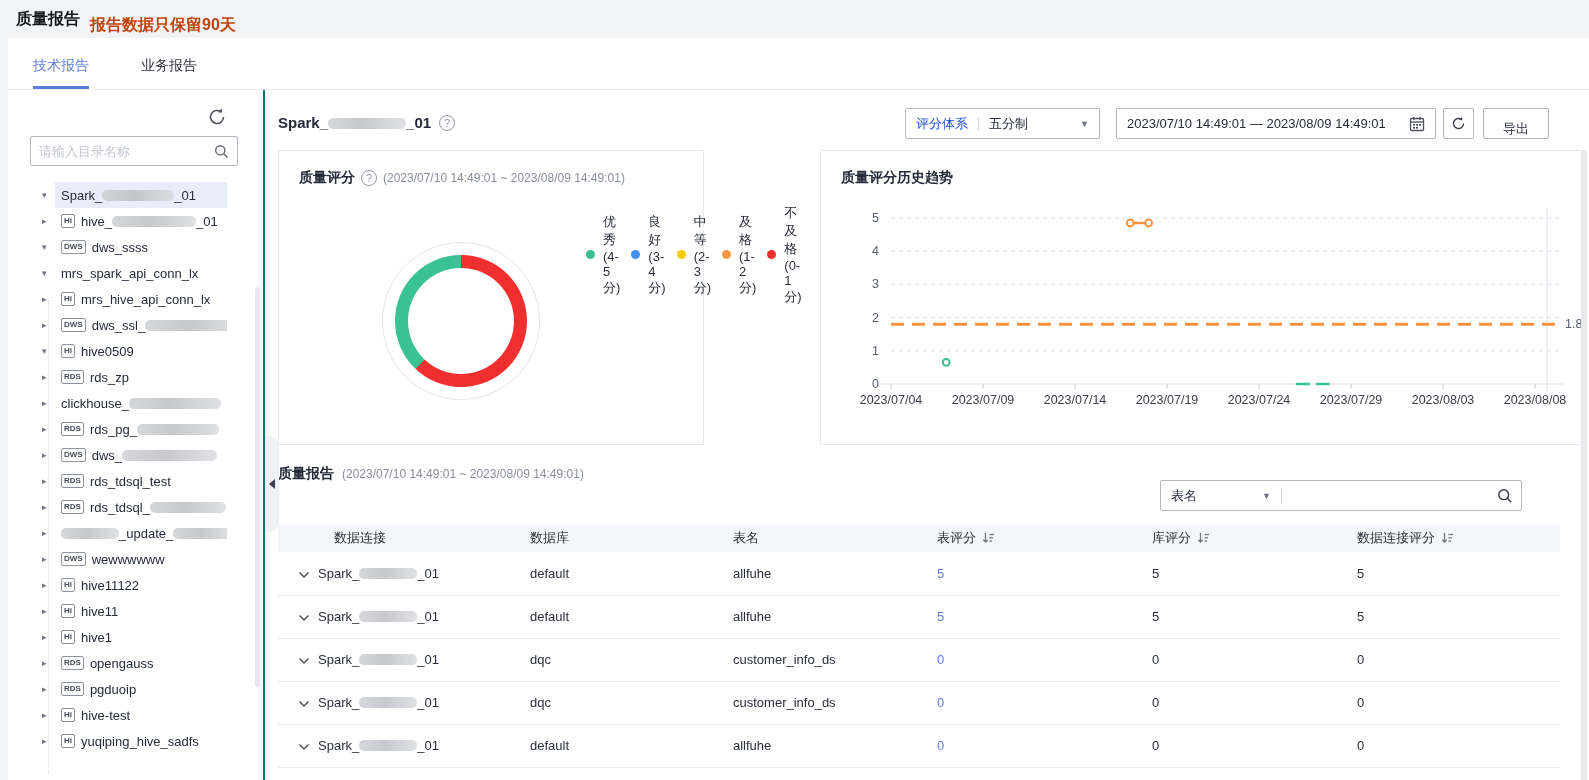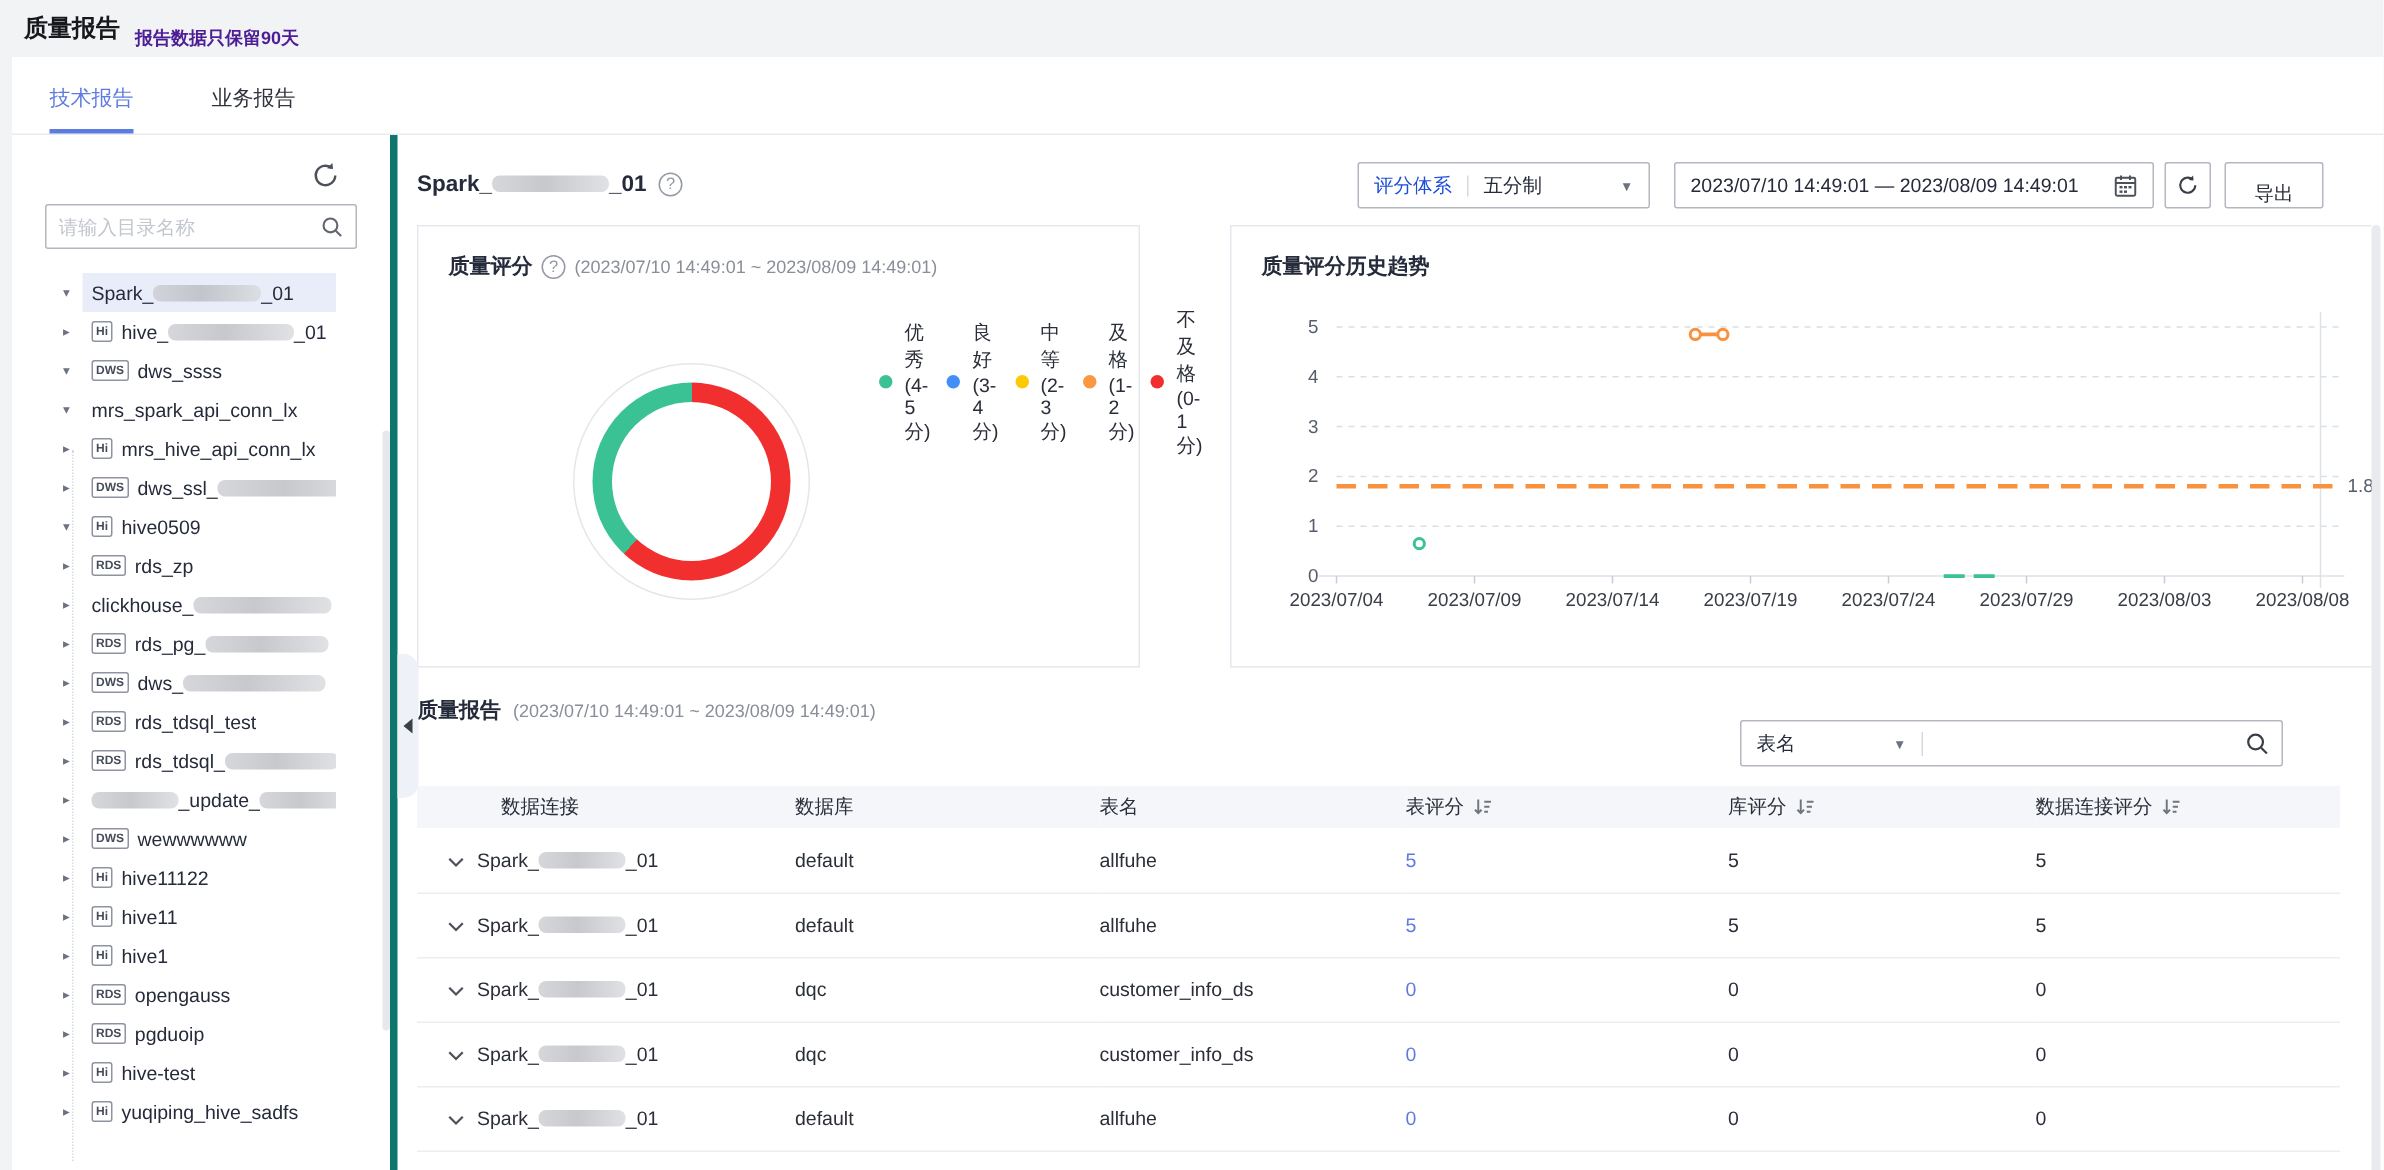--- a/index.html
+++ b/index.html
@@ -7,31 +7,31 @@
   body {
     background:#f2f3f5;
     font-family:"Liberation Sans", sans-serif;
     color:#252b3a;
     overflow:hidden;
     position:relative;
     font-size:13px;
   }
   .page-header { position:absolute; left:16px; top:0; height:38px; display:flex; align-items:center; gap:10px; }
   .page-title { font-size:16px; font-weight:bold; color:#17181c; }
-  .page-subtitle { font-size:12px; color:#4c1d95; font-weight:bold;margin-top:12px; }
+  .page-subtitle { font-size:16px; color:#c2410c; font-weight:bold;margin-top:12px; }
 
   .panel { position:absolute; left:8px; top:38px; width:1581px; height:742px; background:#fff; }
 
   
   .tabbar { height:52px; border-bottom:1px solid #e8eaef; display:flex; align-items:stretch; padding-left:25px; gap:52px; }
   .tab { display:flex; align-items:center; font-size:14px; color:#30333b; cursor:pointer; border-bottom:3px solid transparent; padding-top:8px; }
   .tab.active { color:#5e7ce0; border-bottom-color:#5e7ce0; }
 
   
-  .sidebar { position:absolute; left:0; top:52px; width:257px; height:690px; border-right:5px solid #0f766e; overflow:hidden; }
+  .sidebar { position:absolute; left:0; top:52px; width:257px; height:690px; border-right:2px solid #0f766e; overflow:hidden; }
   .sb-refresh { position:absolute; left:198px; top:16px; width:22px; height:22px; cursor:pointer; }
   .sb-search { position:absolute; left:22px; top:46px; width:208px; height:30px; border:1px solid #b3b7c0; border-radius:2px; display:flex; align-items:center; padding:0 8px; background:#fff; }
   .sb-search input { border:none; outline:none; flex:1; font-size:13px; font-family:inherit; color:#252b3a; min-width:0; }
   .sb-search input::placeholder { color:#c2c6ce; }
   .tree { position:absolute; left:0; top:92px; right:10px; bottom:0; }
   .tree-guide { position:absolute; left:40px; top:118px; bottom:6px; border-left:1px dotted #d8dadf; }
   .tree-root { height:26px; display:flex; align-items:center; padding-left:22px; gap:8px; font-size:13px; cursor:pointer; position:relative; z-index:1;}
   .tree-item { height:26px; display:flex; align-items:center; padding-left:34px; padding-right:26px; font-size:13px; cursor:pointer; position:relative; z-index:1; }
   .tree-item .arrow { width:13px; font-size:9px; color:#6b7280; flex:0 0 13px; }
   .tree-item .row-body { display:flex; align-items:center; height:100%; flex:1; padding-left:6px; gap:6px; min-width:0; white-space:nowrap; overflow:hidden;}
@@ -53,21 +53,21 @@
   .ctrl-select { left:639px; width:195px; padding:0 10px; cursor:pointer; }
   .ctrl-select .lbl { color:#1d4ed8; }
   .ctrl-select .divider { width:1px; height:14px; background:#d5d8de; margin:0 10px; }
   .ctrl-select .caret { margin-left:auto; color:#6b7280; font-size:9px; }
   .ctrl-date { left:850px; width:320px; padding:0 10px; cursor:pointer; }
   .ctrl-date .txt { flex:1; }
   .ctrl-refresh { left:1177px; width:31px; justify-content:center; cursor:pointer; }
   .ctrl-export { left:1217px; width:66px; justify-content:center; cursor:pointer; color:#2a2e38;align-items:flex-end; }
 
   .card { position:absolute; top:60px; height:295px; border:1px solid #e6e8ee; background:#fff; }
-  .card1 { left:12px; width:482px; }
+  .card1 { left:12px; width:426px; }
   .card2 { left:554px; width:761px; border-right:none; }
   .card-head { position:absolute; left:20px; top:18px; display:flex; align-items:center; gap:6px; }
   .card-title { font-size:14px; font-weight:bold; }
   .card-period { font-size:12px; color:#8a8e99; }
 
   .donut-outer { position:absolute; left:103px; top:91px; width:158px; height:158px; border:1px solid #e4e6ea; border-radius:50%; }
   .donut { position:absolute; left:116px; top:104px; width:132px; height:132px; border-radius:50%; }
   .donut::after { content:""; position:absolute; left:13px; top:13px; right:13px; bottom:13px; background:#fff; border-radius:50%; }
   .legend { position:absolute; left:307px; top:96px; display:flex; flex-direction:row; gap:11px; }
   .legend-row { display:flex; align-items:center; gap:8px; height:15px; cursor:pointer; }

